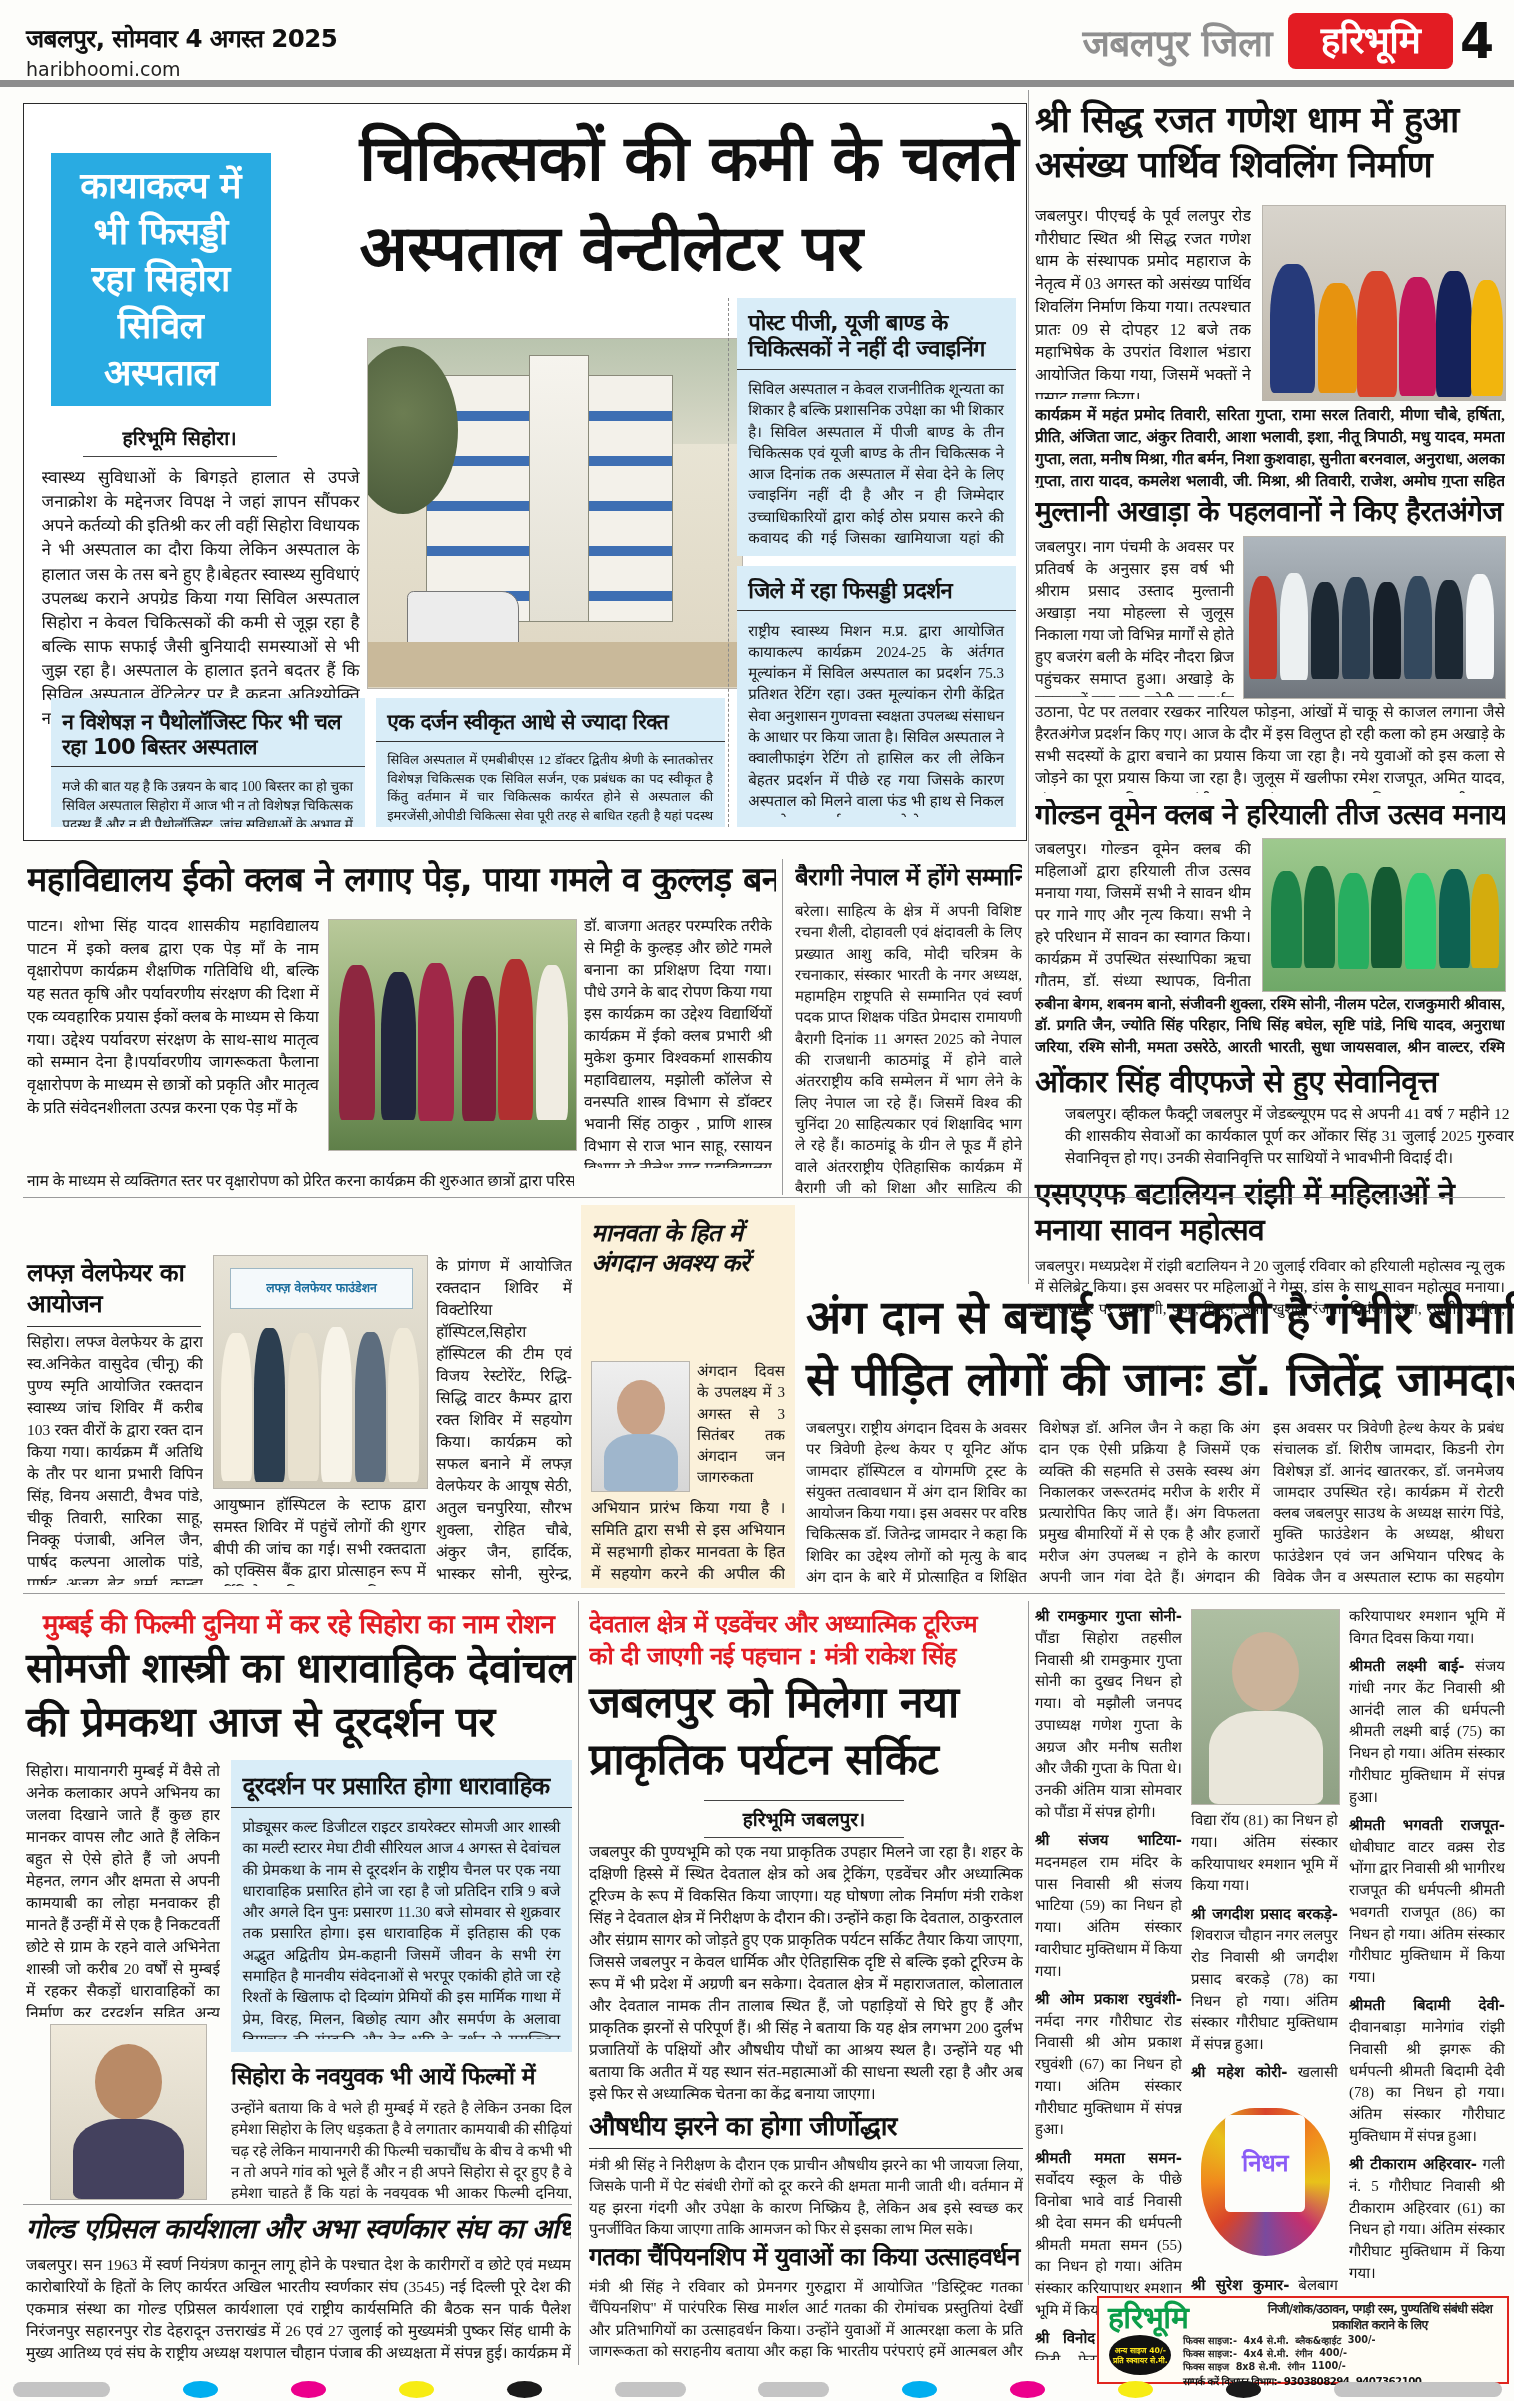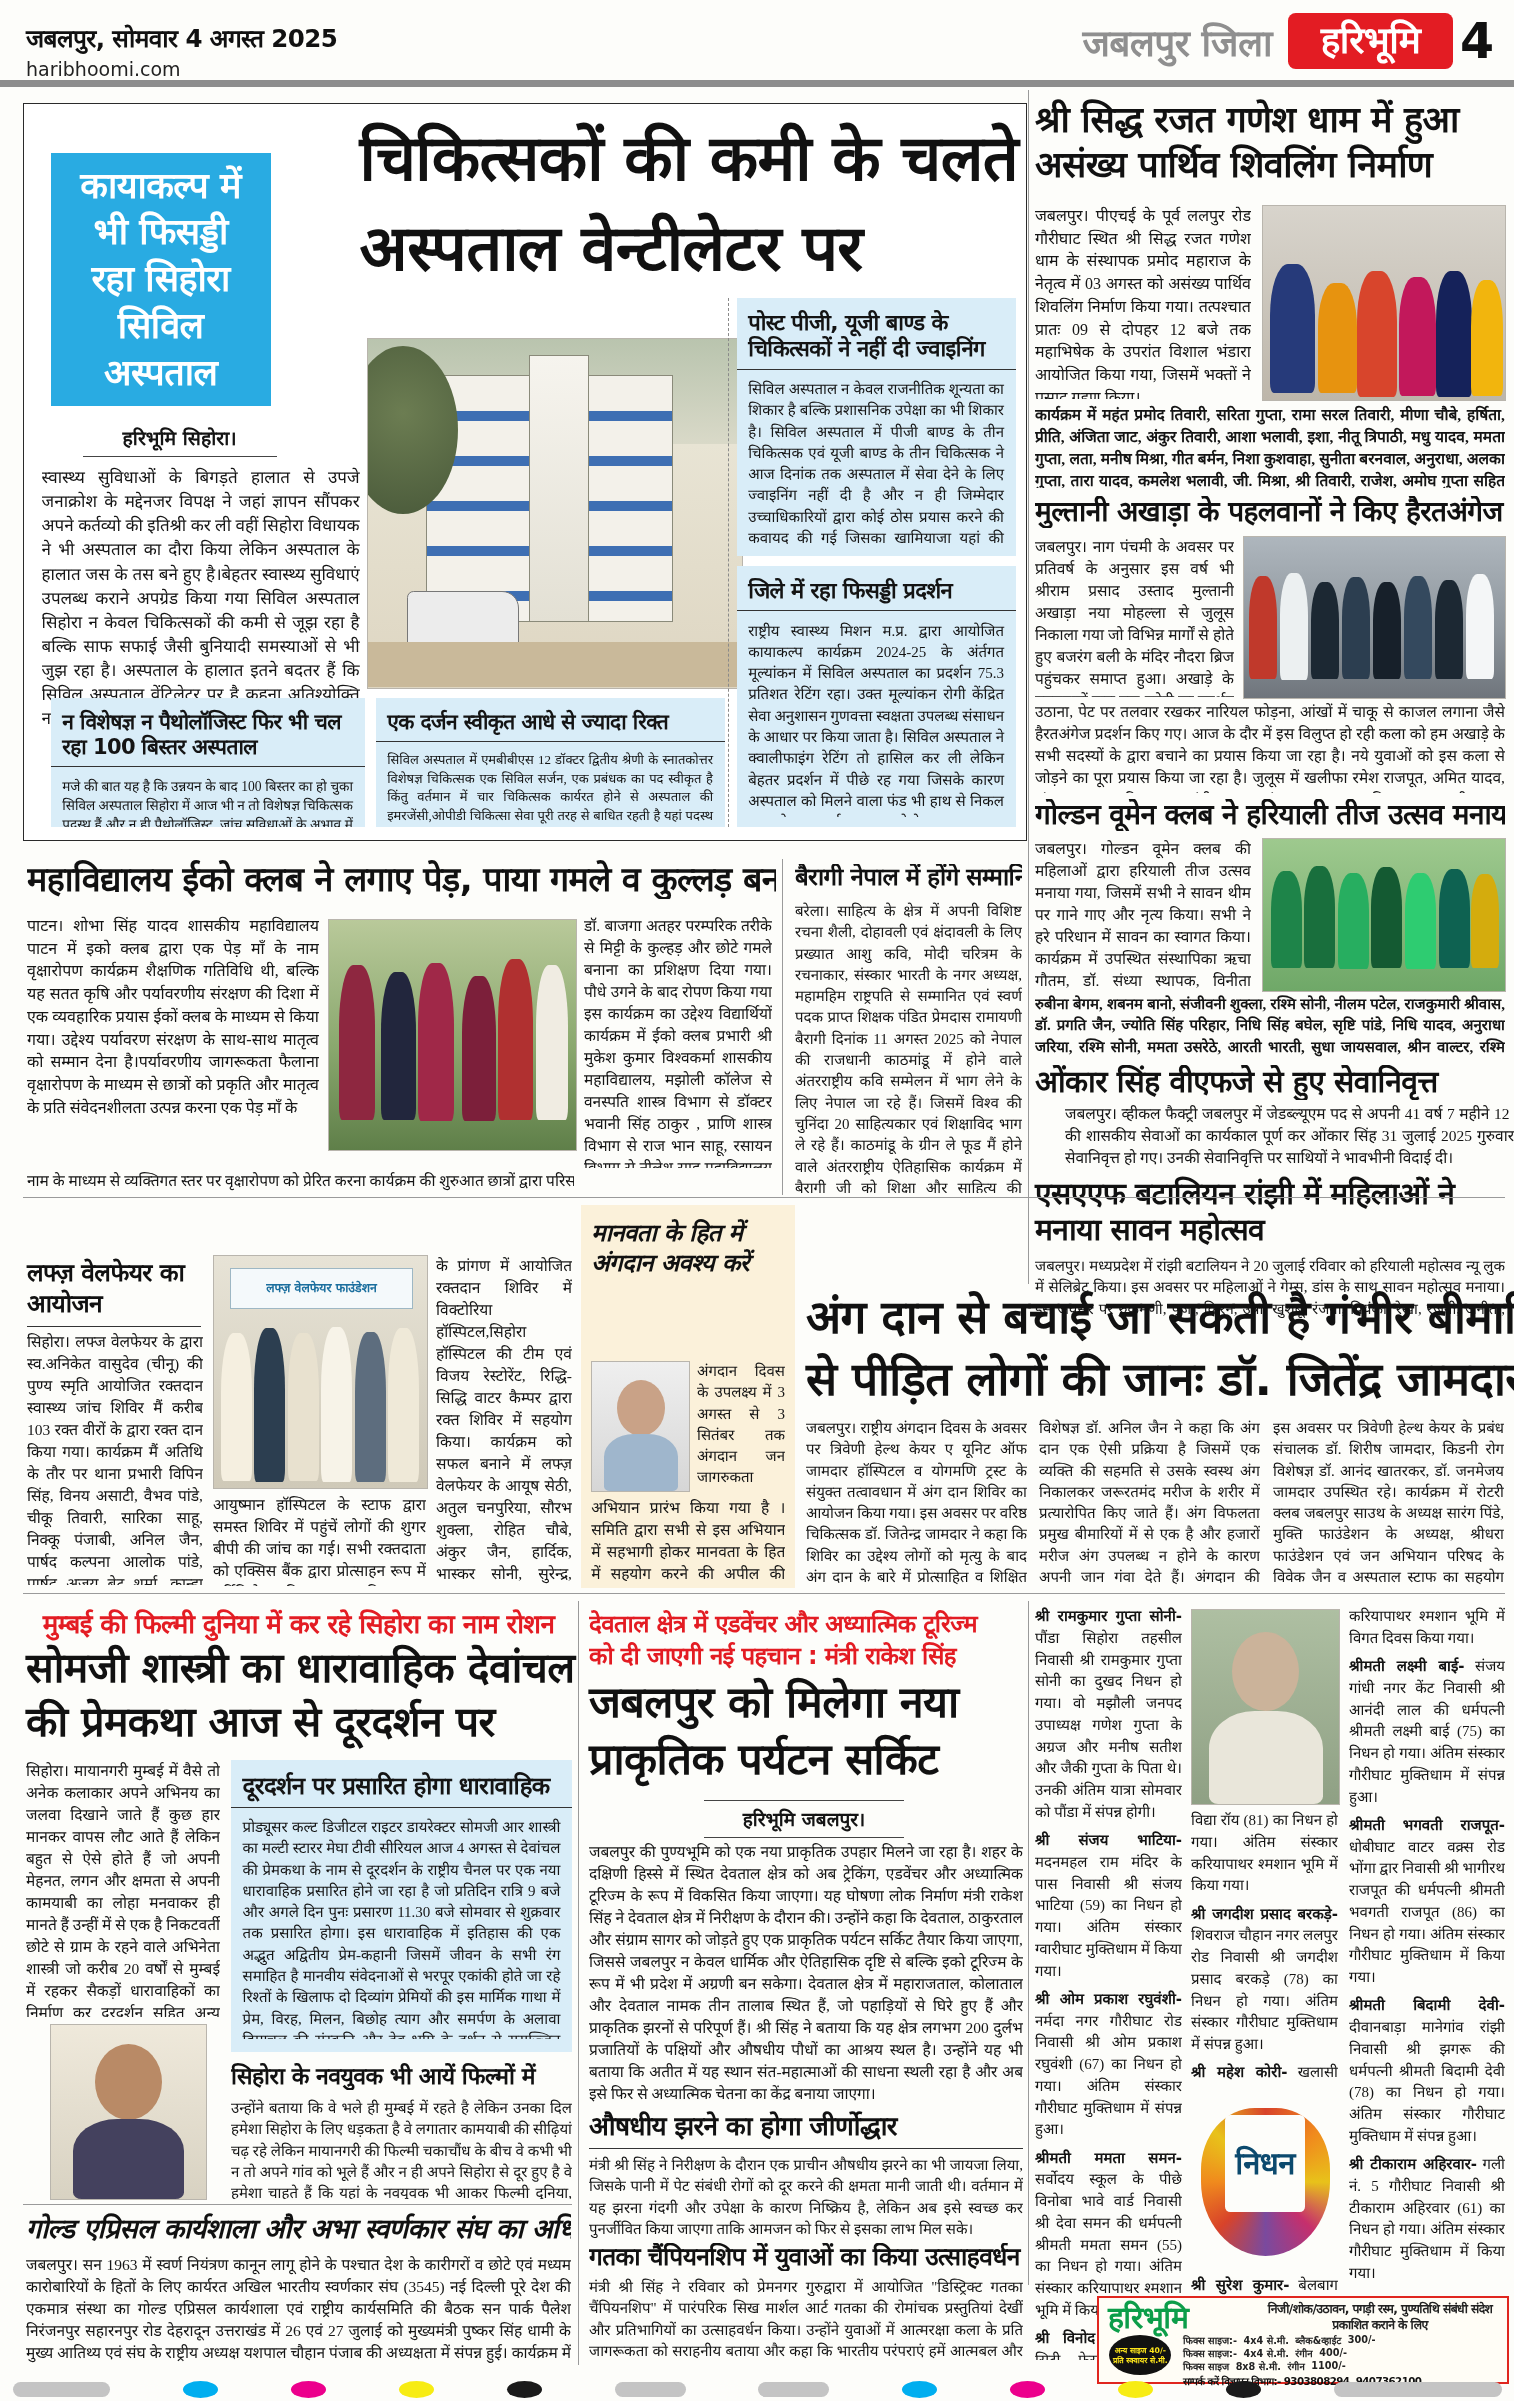--- a/index.html
+++ b/index.html
@@ -219,21 +219,21 @@
   </div>
   <div class="abs clip" style="left:1191px;top:1810px;width:147px;height:271px;">
     <p class="obit"><b></b><span>विद्या रॉय (81) का निधन हो गया। अंतिम संस्कार करियापाथर श्मशान भूमि में किया गया।</span></p>
     <p class="obit"><b>श्री जगदीश प्रसाद बरकड़े-</b> <span>शिवराज चौहान नगर ललपुर रोड निवासी श्री जगदीश प्रसाद बरकड़े (78) का निधन हो गया। अंतिम संस्कार गौरीघाट मुक्तिधाम में संपन्न हुआ।</span></p>
     <p class="obit"><b>श्री महेश कोरी-</b> <span>खलासी लाइन छोटी ओमती निवासी श्री महेश कोरी (50) का निधन हो गया। अंतिम संस्कार करियापाथर</span></p>
   </div>
 
   <div class="abs" style="left:1194px;top:2089px;width:142px;height:181px;">
     <div class="abs" style="left:6.5px;top:19.4px;width:129px;height:148px;border-radius:50% 50% 60% 60%;background:conic-gradient(#d8432a,#f08a1d,#e8c21a,#c62f6c,#7a4a9e,#d8432a,#f08a1d,#e8c21a,#d8432a);"></div>
     <div class="abs" style="left:31px;top:26px;width:80px;height:97px;background:#fdfdfa;border-radius:5.2px;text-align:center;">
-      <span class="hl" style="color:#0c4a6e;font-size:31px;line-height:97px;">निधन</span>
+      <span class="hl" style="color:#8b5cf6;font-size:24px;line-height:97px;">निधन</span>
     </div>
   </div>
   <div class="abs clip" style="left:1191px;top:2275px;width:147px;height:39px;">
     <p class="obit"><b>श्री सुरेश कुमार-</b> <span>बेलबाग थाना पुलिस स्टेशन के पास निवासी श्री सुरेश कुमार (69) का निधन हो गया। अंतिम संस्कार</span></p>
   </div>
 
   <div class="abs clip" style="left:1349px;top:1606px;width:156px;height:684px;">
     <p class="obit"><span>करियापाथर श्मशान भूमि में विगत दिवस किया गया।</span></p>
     <p class="obit"><b>श्रीमती लक्ष्मी बाई-</b> <span>संजय गांधी नगर केंट निवासी श्री आनंदी लाल की धर्मपत्नी श्रीमती लक्ष्मी बाई (75) का निधन हो गया। अंतिम संस्कार गौरीघाट मुक्तिधाम में संपन्न हुआ।</span></p>
     <p class="obit"><b>श्रीमती भगवती राजपूत-</b> <span>धोबीघाट वाटर वक्र्स रोड भोंगा द्वार निवासी श्री भागीरथ राजपूत की धर्मपत्नी श्रीमती भवगती राजपूत (86) का निधन हो गया। अंतिम संस्कार गौरीघाट मुक्तिधाम में किया गया।</span></p>

